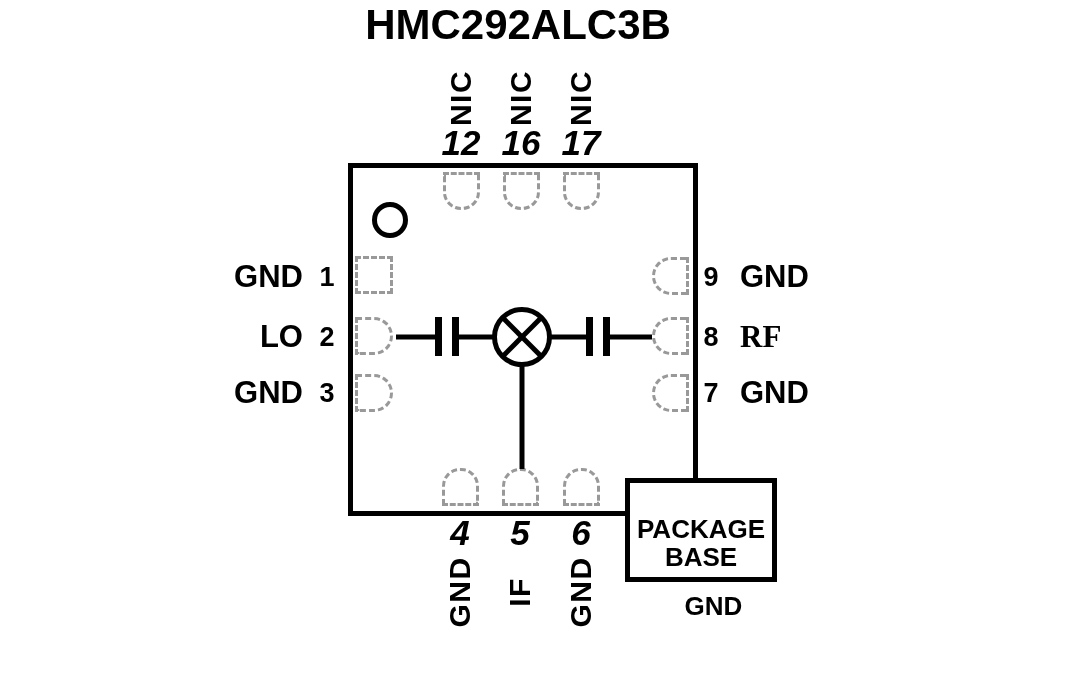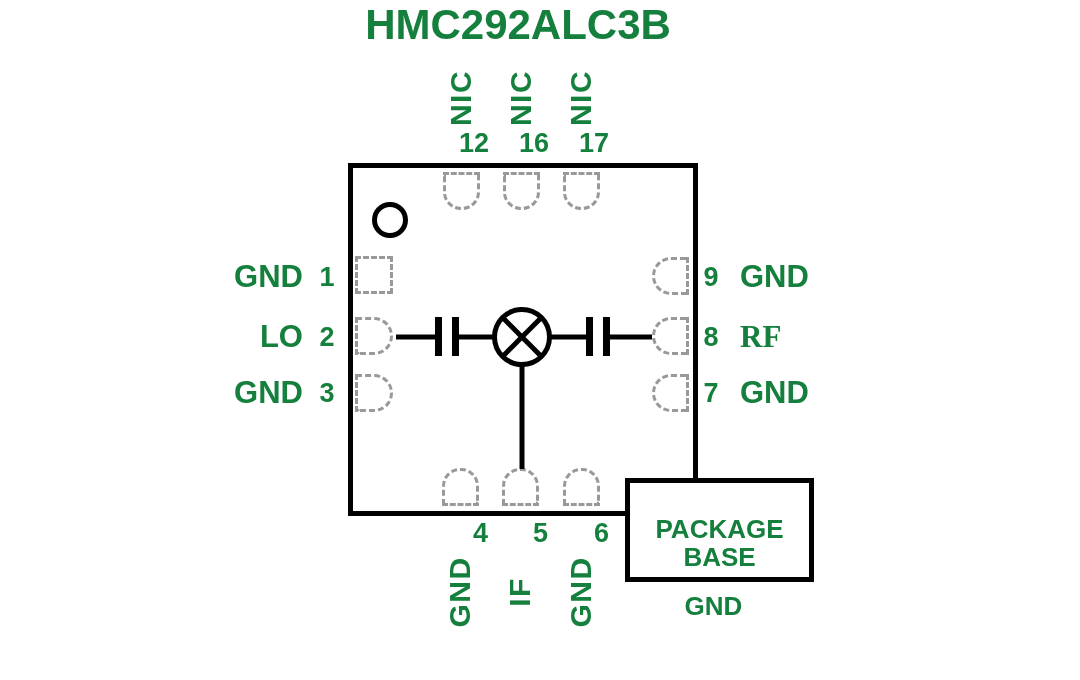--- a/index.html
+++ b/index.html
@@ -3,21 +3,21 @@
 <meta charset="utf-8">
 <style>
   html, body { margin: 0; padding: 0; background: #ffffff; }
   .canvas {
     position: relative;
     width: 1080px;
     height: 680px;
     background: #ffffff;
     font-family: "Liberation Sans", "DejaVu Sans", sans-serif;
     font-weight: bold;
-    color: #15803d;
+    color: #000000;
     overflow: hidden;
   }
   .abs { position: absolute; }
   .title {
     left: 338px; top: 4px; width: 360px;
     font-size: 42px; line-height: 42px;
     text-align: center; letter-spacing: 0px;
     white-space: nowrap;
   }
   .chip {
@@ -41,28 +41,28 @@
   .pad-left   { border-radius: 0 19px 19px 0; }
   .pad-right  { border-radius: 19px 0 0 19px; }
   .pad-square { border-radius: 0; }
   .schematic { left: 348px; top: 163px; }
   .lbl {
     font-size: 31px; line-height: 34px; white-space: nowrap;
   }
   .num {
     font-size: 27px; line-height: 34px; text-align: center;
   }
-  .num-h { font-size: 27px; line-height: 30px; text-align: right; }
+  .num-h { font-size: 35px; line-height: 30px; text-align: center; font-style: italic; }
   .vlabel {
     font-size: 30px; line-height: 30px; letter-spacing: 1.5px;
     text-align: center; transform: rotate(-90deg);
     white-space: nowrap;
   }
   .pkg-box {
-    left: 625px; top: 478px; width: 189px; height: 104px;
+    left: 625px; top: 478px; width: 152px; height: 104px;
     border: 5px solid #000; box-sizing: border-box;
     background: #ffffff; z-index: 5;
   }
   .pkg-text {
     position: absolute; left: 0; right: 0; bottom: 6px;
     text-align: center; font-size: 26px; line-height: 28px;
   }
   .pkg-gnd {
     left: 625px; top: 592px; width: 177px;
     text-align: center; font-size: 26px; line-height: 28px;

